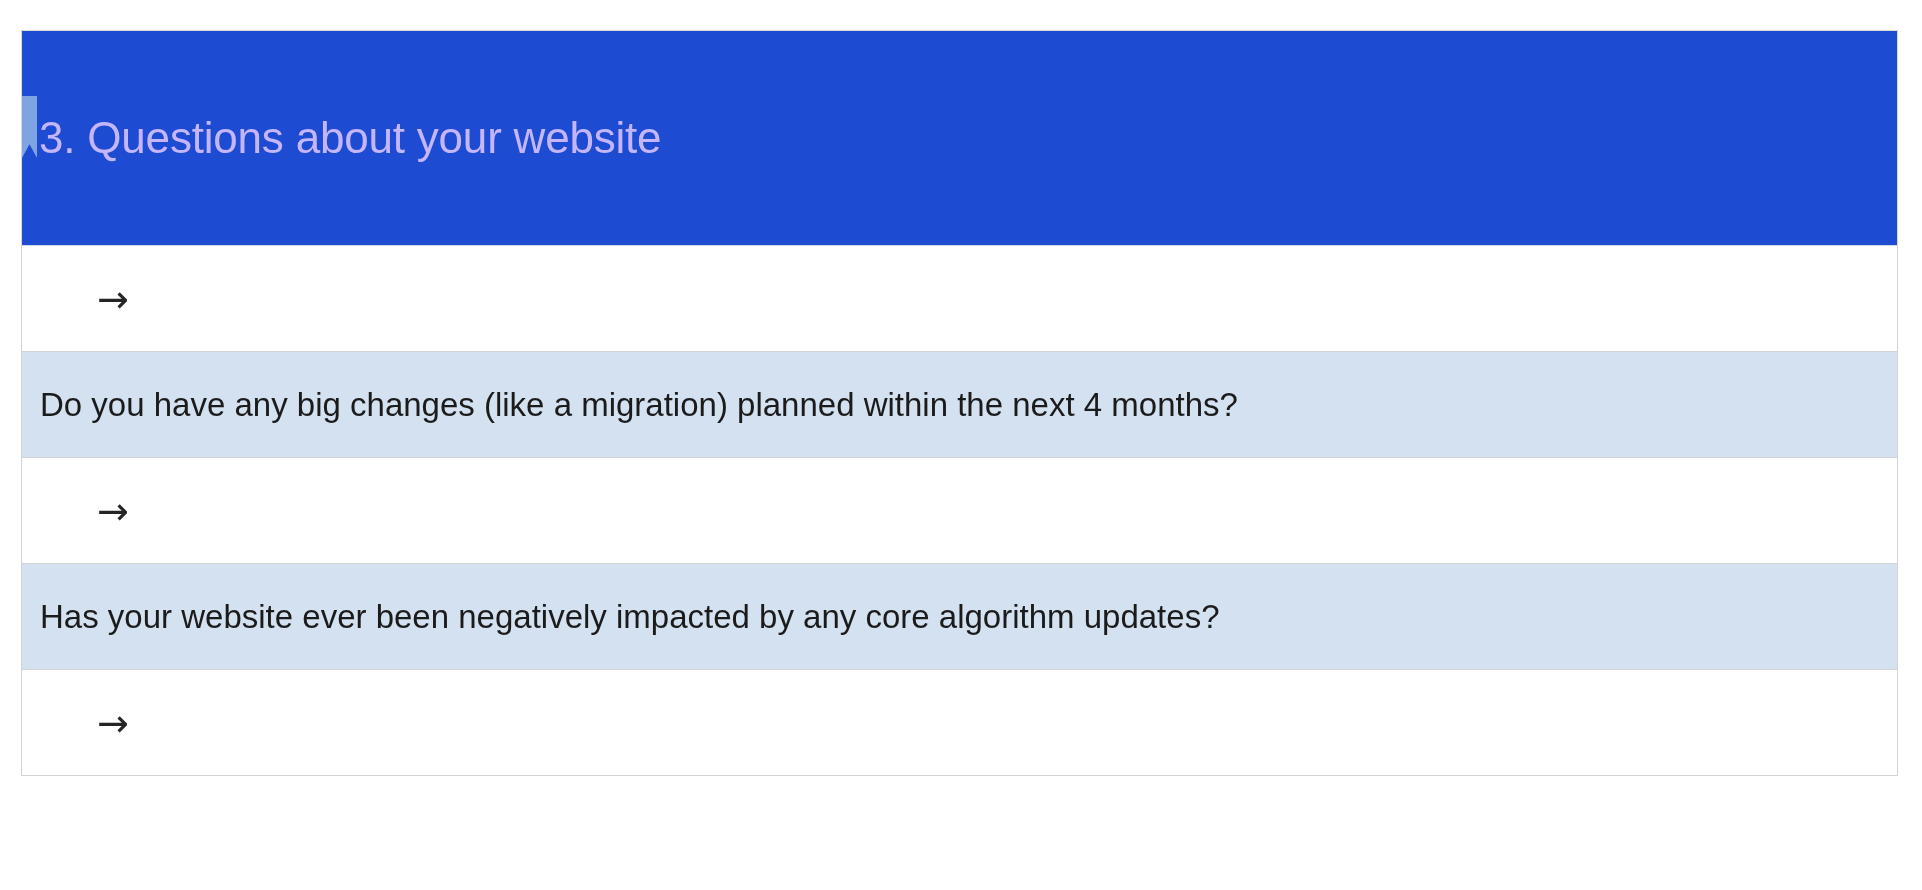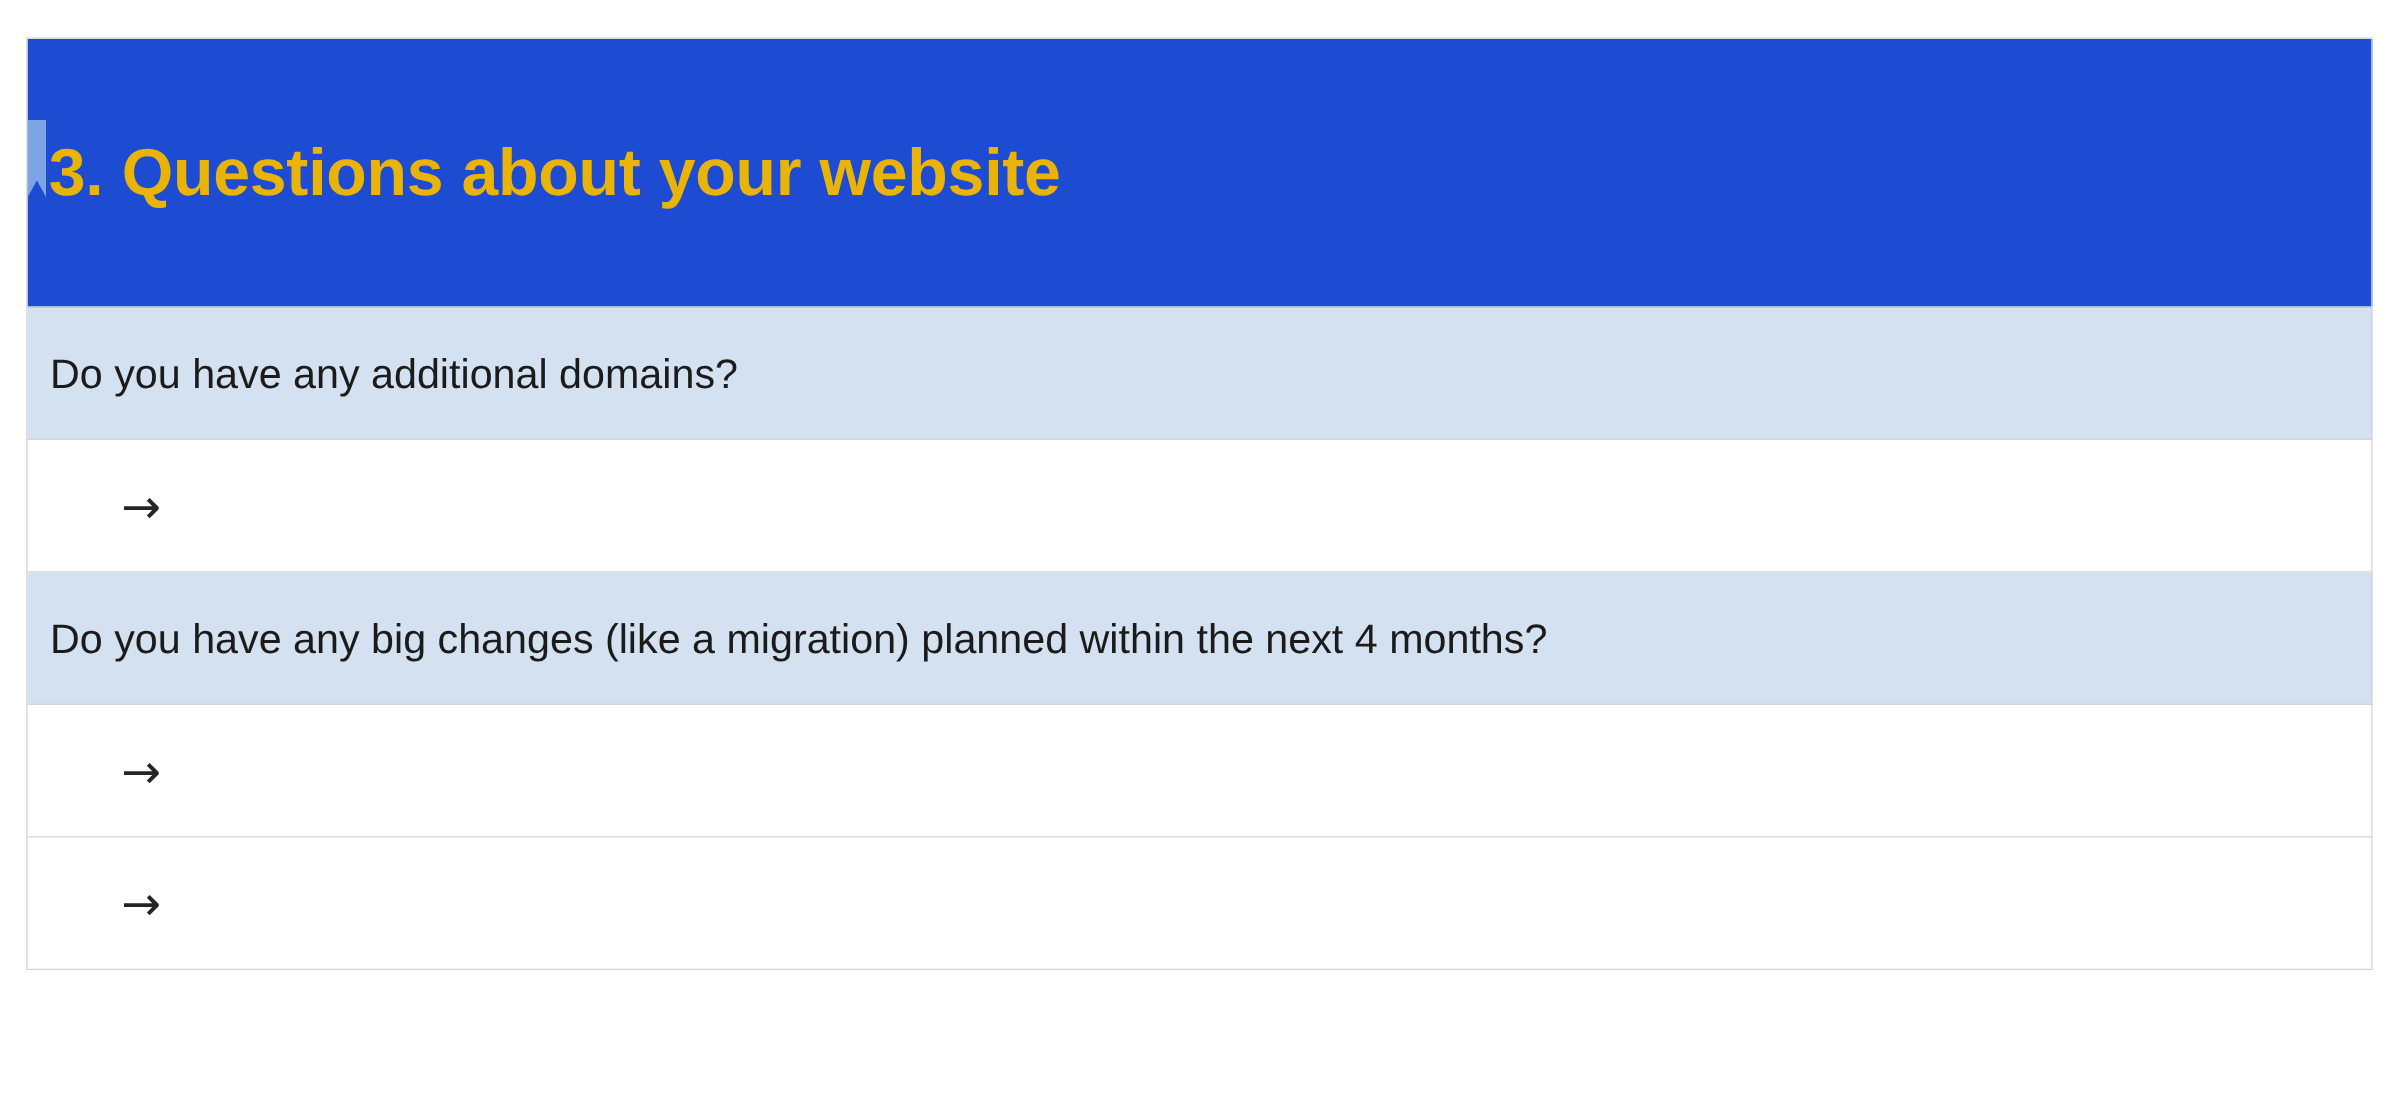--- a/index.html
+++ b/index.html
@@ -56,23 +56,23 @@
     top: 65px;
     width: 15px;
     height: 62px;
     background: #7ea4e4;
     
     clip-path: polygon(0 0, 100% 0, 100% 100%, 50% 78%, 0 100%);
     flex: none;
   }
   .section-title {
     margin-left: 17px;
-    color: #eab308;
-    font-size: 53px;
-    font-weight: bold;
+    color: #c4b5fd;
+    font-size: 44px;
+    font-weight: normal;
     line-height: 1;
     letter-spacing: -0.2px;
     white-space: nowrap;
   }
 
   
   .question-row > td {
     height: 105px;
     padding: 0 0 0 18px;
     background: #d4e1f0;
@@ -117,23 +117,20 @@
 
       <tr class="section-header-row">
         <td>
           <div class="section-header-inner">
             <span class="bookmark-icon"></span>
             <span class="section-title">3. Questions about your website</span>
           </div>
         </td>
       </tr>
 
-      <tr class="question-row">
-        <td>Do you have any additional domains?</td>
-      </tr>
       <tr class="answer-row">
         <td>
           <div class="answer-inner">
             <span class="arrow-icon">→</span>
             <span></span>
           </div>
         </td>
       </tr>
 
       <tr class="question-row">
@@ -141,20 +138,23 @@
       </tr>
       <tr class="answer-row">
         <td>
           <div class="answer-inner">
             <span class="arrow-icon">→</span>
             <span></span>
           </div>
         </td>
       </tr>
 
+      <tr class="question-row">
+        <td>Has your website ever been negatively impacted by any core algorithm updates?</td>
+      </tr>
       <tr class="answer-row">
         <td>
           <div class="answer-inner">
             <span class="arrow-icon">→</span>
             <span></span>
           </div>
         </td>
       </tr>
 
     </tbody>

